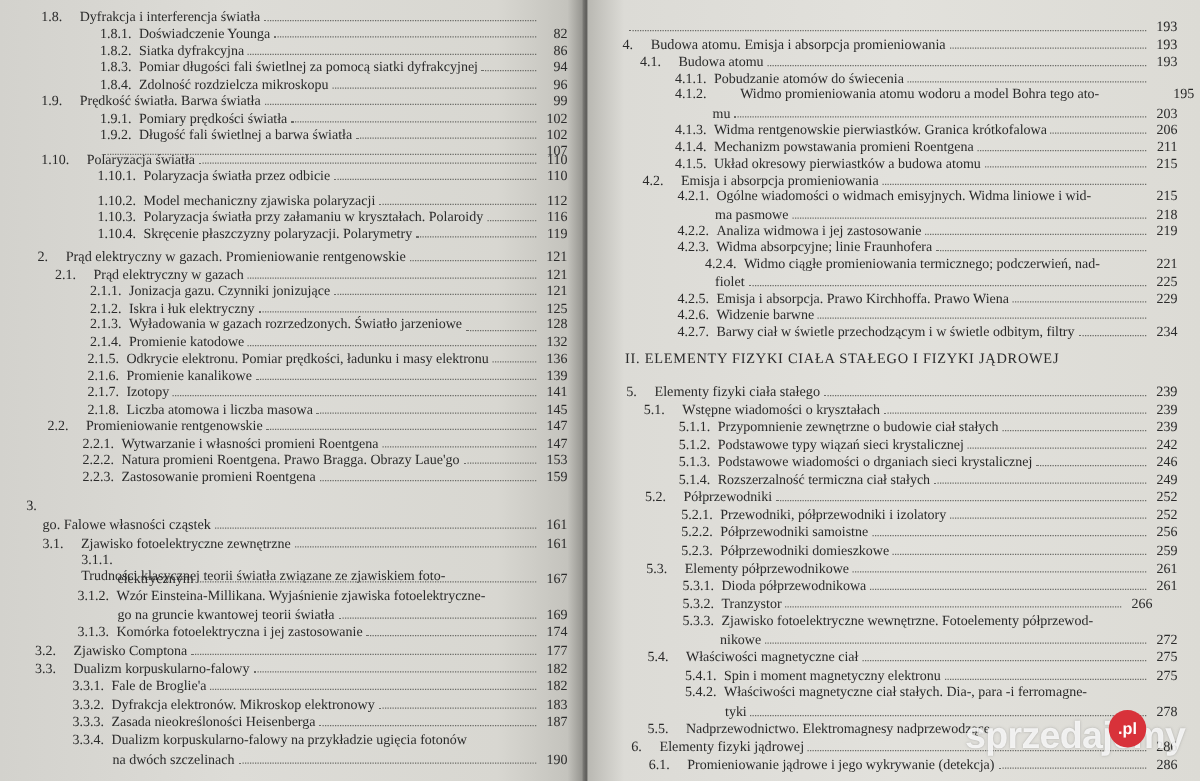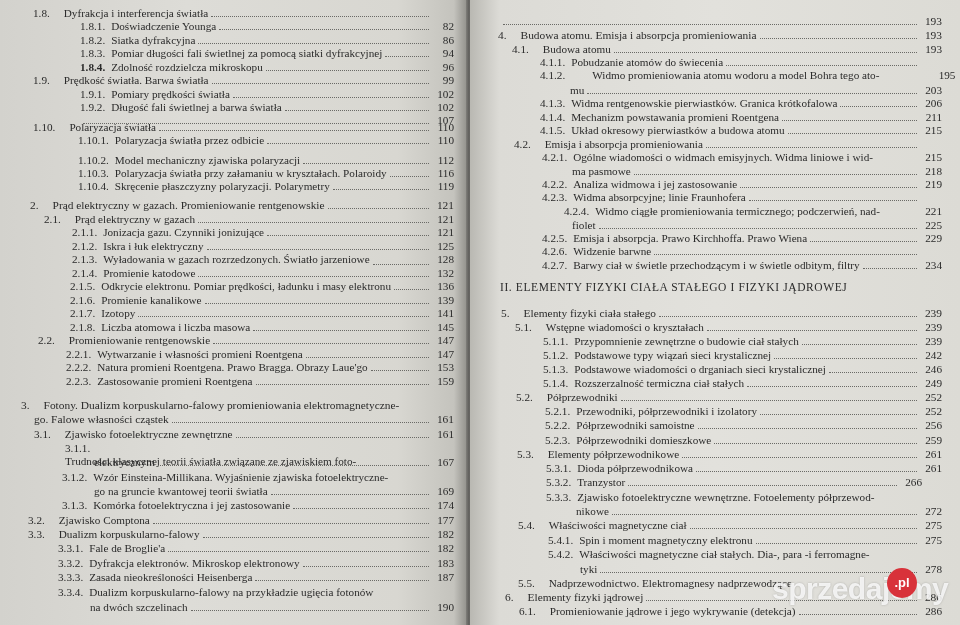--- a/index.html
+++ b/index.html
@@ -79,21 +79,21 @@
         <span class="leader"></span>
         <span class="pg">86</span>
       </div>
       <div class="row" style="left: 80px; top: 47px; width: 374px;">
         <span class="num" style="margin-right: 6px;">1.8.3.</span>
         <span class="title">Pomiar długości fali świetlnej za pomocą siatki dyfrakcyjnej</span>
         <span class="leader"></span>
         <span class="pg">94</span>
       </div>
       <div class="row" style="left: 80px; top: 61px; width: 374px;">
-        <span class="num" style="margin-right: 6px; font-weight: bold;">1.8.4.</span>
+        <span class="num" style="margin-right: 6px;">1.8.4.</span>
         <span class="title">Zdolność rozdzielcza mikroskopu</span>
         <span class="leader"></span>
         <span class="pg">96</span>
       </div>
       <div class="row" style="left: 33px; top: 74px; width: 421px;">
         <span class="num" style="margin-right: 14px;">1.9.</span>
         <span class="title">Prędkość światła. Barwa światła</span>
         <span class="leader"></span>
         <span class="pg">99</span>
       </div>
@@ -224,21 +224,20 @@
         <span class="pg">153</span>
       </div>
       <div class="row" style="left: 66px; top: 375px; width: 388px;">
         <span class="num" style="margin-right: 6px;">2.2.3.</span>
         <span class="title">Zastosowanie promieni Roentgena</span>
         <span class="leader"></span>
         <span class="pg">159</span>
       </div>
       <div class="row noleader" style="left: 21px; top: 399px; width: 433px; font-size: 11.4px;">
         <span class="num" style="margin-right: 14px;">3.</span>
-        <span class="title">Fotony. Dualizm korpuskularno-falowy promieniowania elektromagnetyczne-</span>
         <span class="leader"></span>
         <span class="pg"></span>
       </div>
       <div class="row" style="left: 34px; top: 413px; width: 420px; font-size: 11.4px;">
         <span class="num" style="margin-right: 0px;"></span>
         <span class="title">go. Falowe własności cząstek</span>
         <span class="leader"></span>
         <span class="pg">161</span>
       </div>
       <div class="row" style="left: 34px; top: 428px; width: 420px;">

